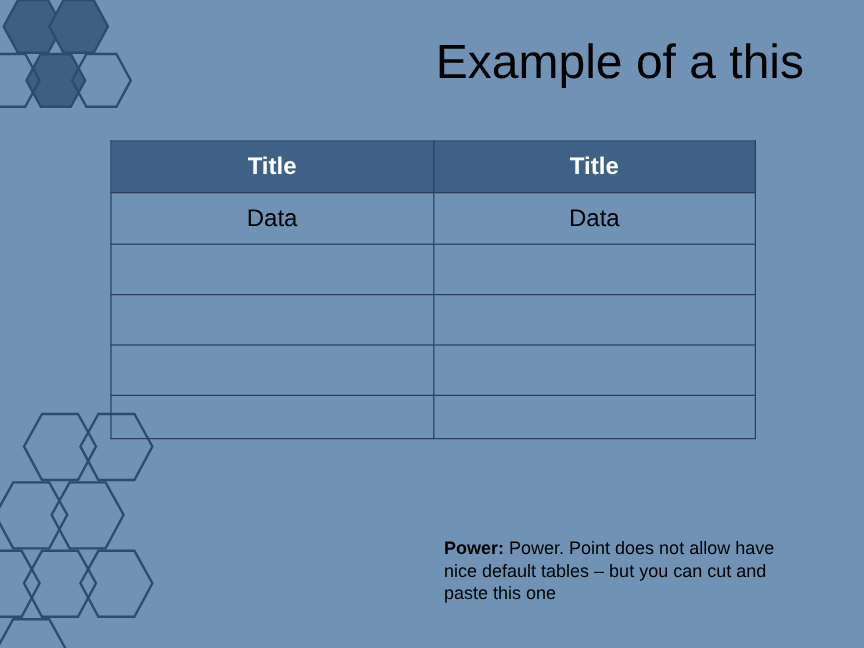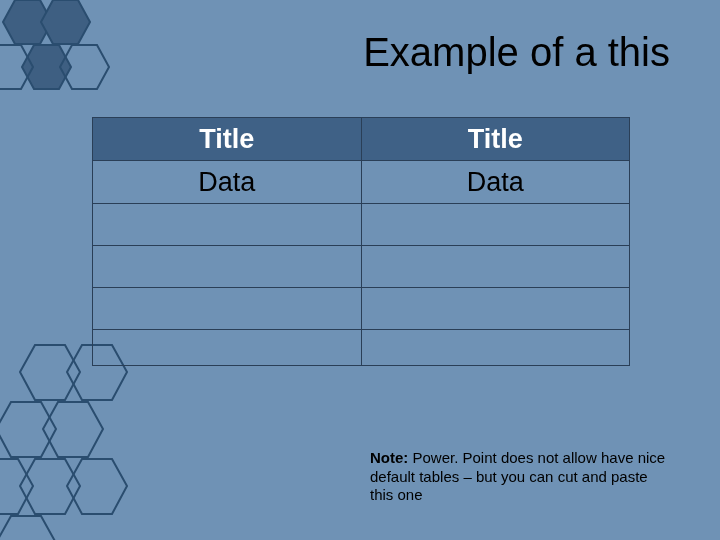--- a/index.html
+++ b/index.html
@@ -31,21 +31,21 @@
     position: absolute;
     top: 117px;
     left: 92px;
     width: 538px;
     border-collapse: collapse;
   }
   .table td, .table th {
     border: 1px solid #2a3f57;
     height: 43px;
     text-align: center;
-    font-size: 27px;
+    font-size: 20px;
     padding: 4px;
   }
   .table th {
     background: #3f6186;
     color: #fff;
     font-weight: 700;
     border-top: 1px solid #2a3f57;
   }
   .table .data-row td {
     color: #000;
@@ -122,14 +122,14 @@
       <td></td>
     </tr>
     <tr class="empty last">
       <td></td>
       <td></td>
     </tr>
   </tbody>
 </table>
 
 <p class="note">
-  <span class="bold">Note:</span><span> Power. Point does not allow have nice default tables – but you can cut and paste this one</span>
+  <span class="bold">Power:</span><span> Power. Point does not allow have nice default tables – but you can cut and paste this one</span>
 </p>
 
 </body></html>

